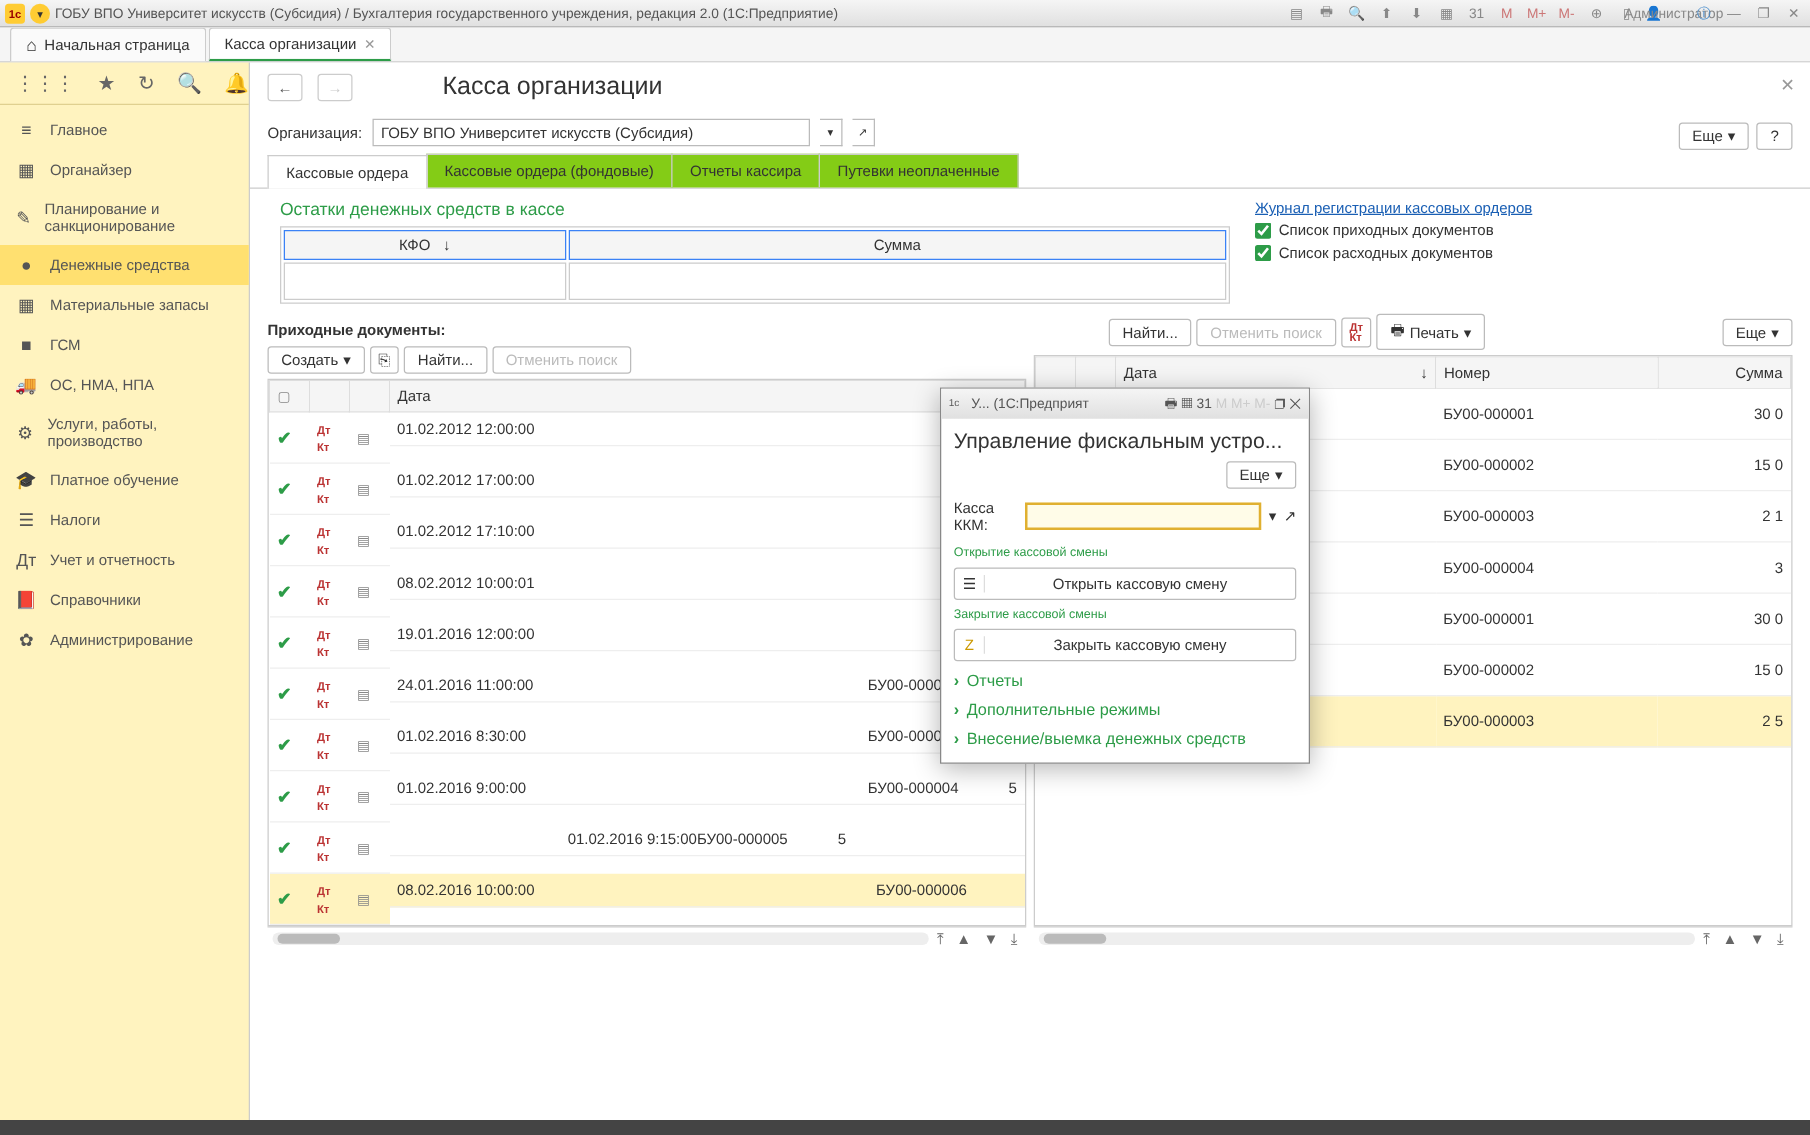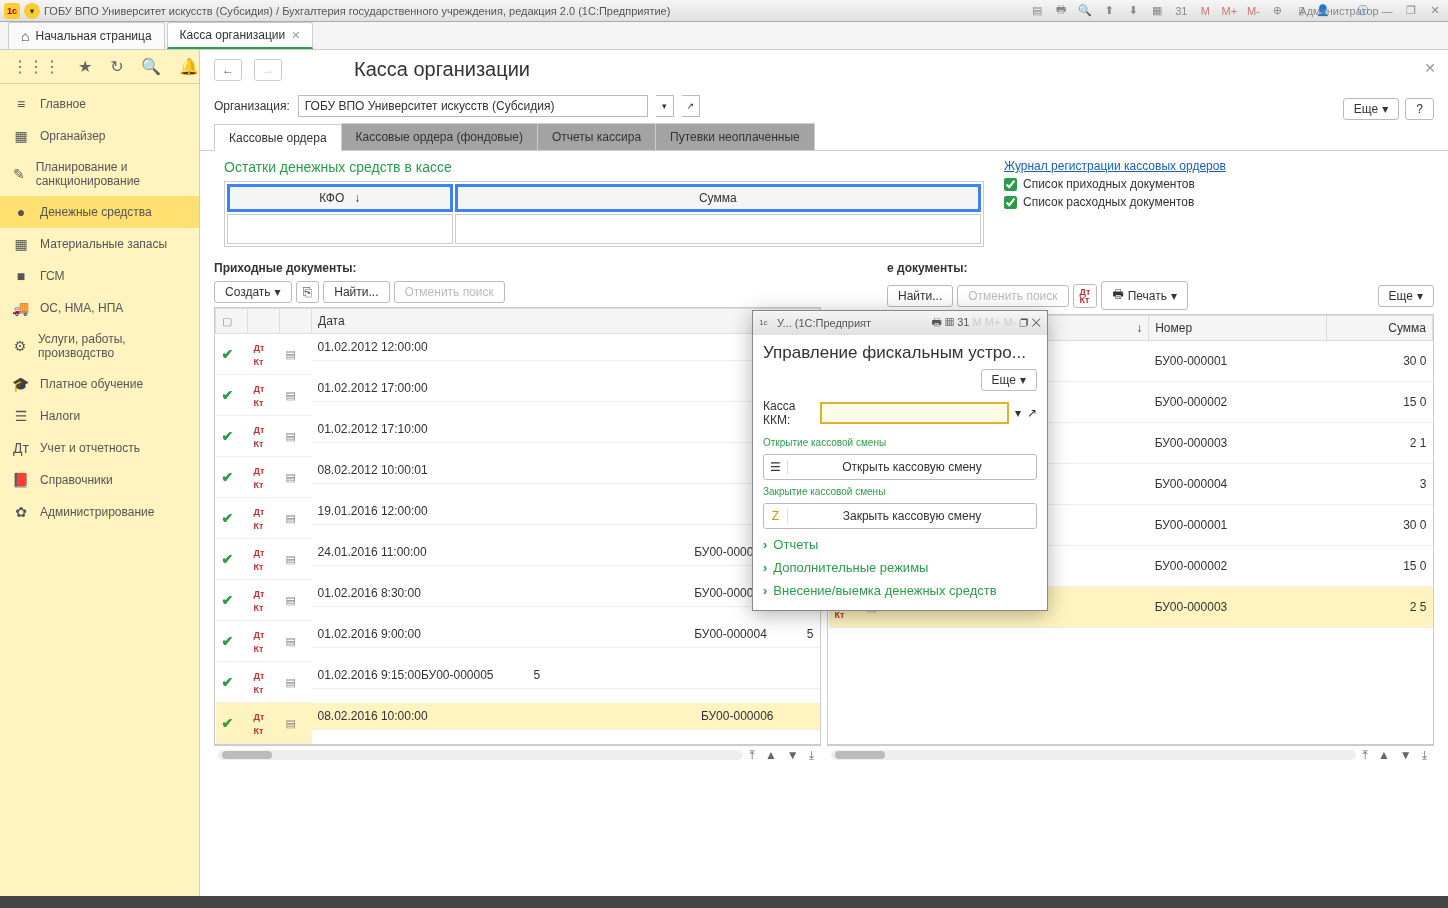--- a/index.html
+++ b/index.html
@@ -30,27 +30,27 @@
 .closex { position:absolute; right:12px; top:10px; color:#999; font-size:14px; cursor:pointer;}
 .orgrow { padding:6px 14px; display:flex; align-items:center; gap:8px;}
 .orgrow label { font-size:12px;}
 .orgrow .orginput { width:350px; height:22px; border:1px solid #bbb; padding:0 6px; display:flex; align-items:center; background:#fff;}
 .orgrow .drop { width:18px; height:22px; border:1px solid #bbb; border-left:none; text-align:center; line-height:20px; font-size:9px; cursor:pointer;}
 .rightbtns { position:absolute; right:14px; top:48px; display:flex; gap:6px;}
 .btn { border:1px solid #bbb; background:#fff; padding:3px 10px; border-radius:3px; cursor:pointer; font-size:12px; display:inline-flex; align-items:center; gap:4px;}
 .btn.icon-only { padding:3px 6px;}
 .btn.disabled { color:#bbb; }
 .tabs2 { padding:0 14px; display:flex; border-bottom:1px solid #ccc;}
-.tabs2 .t2 { padding:6px 14px; border:1px solid #ccc; border-bottom:none; margin-right:-1px; background:#a3a3a3; cursor:pointer;}
+.tabs2 .t2 { padding:6px 14px; border:1px solid #ccc; border-bottom:none; margin-right:-1px; background:#84cc16; cursor:pointer;}
 .tabs2 .t2.active { background:#fff; position:relative; top:1px;}
 .section-body { padding:8px 24px; display:flex; gap:20px;}
 .section-left { flex:1;}
 .green-title { color:#2d9c48; font-size:14px; margin-bottom:6px;}
 .minitable { border:1px solid #ccc; width:100%;}
-.minitable th { background:#f5f5f5; border:3px solid #3b82f6; padding:4px; font-weight:normal; font-size:12px;}
+.minitable th { background:#f5f5f5; border:1px solid #3b82f6; padding:4px; font-weight:normal; font-size:12px;}
 .minitable td { border:1px solid #ccc; padding:4px; height:30px;}
 .section-right { width:420px; padding-top:0px;}
 .link { color:#1a5fb4; text-decoration:underline; cursor:pointer;}
 .checkrow { display:flex; align-items:center; gap:6px; margin:4px 0;}
 .checkrow input { accent-color:#2d9c48;}
 .doc-section { padding:0 14px; display:flex; gap:6px;}
 .doc-col { flex:1; display:flex; flex-direction:column;}
 .doc-header { font-weight:bold; font-size:12px; margin:6px 0;}
 .toolbar { display:flex; gap:4px; margin-bottom:4px; align-items:center;}
 .toolbar .spacer { flex:1;}
@@ -358,21 +358,21 @@
                     <span style="display:flex;gap:40px;">
                       <span>БУ00-000004</span>
                       <span>5</span>
                     </span>
                   </td>
                 </tr>
                 <tr>
                   <td><span class="check">✔</span></td>
                   <td><span class="dtKt">Дт<br>Кт</span></td>
                   <td><span class="docico">▤</span></td>
-                  <td style="display:flex;justify-content:flex-start;">
+                  <td style="display:flex;justify-content:center;">
                     <span>01.02.2016 9:15:00</span>
                     <span style="display:flex;gap:40px;">
                       <span>БУ00-000005</span>
                       <span>5</span>
                     </span>
                   </td>
                 </tr>
                 <tr class="sel">
                   <td><span class="check">✔</span></td>
                   <td><span class="dtKt">Дт<br>Кт</span></td>
@@ -391,21 +391,20 @@
         <div class="bottombar">
           <div class="scrollbar"></div>
           <span>⤒</span>
           <span>▲</span>
           <span>▼</span>
           <span>⤓</span>
         </div>
       </div>
 
       <div class="doc-col">
-        <div class="doc-header" style="text-align:left; padding-left:60px;">е документы:</div>
         <div class="toolbar" style="padding-left:60px;">
           <div class="btn">Найти...</div>
           <div class="btn disabled">Отменить поиск</div>
           <div class="btn icon-only">
               <span class="dtKt">Дт<br>Кт</span>
             </div>
           <div class="btn">🖶 <span>Печать</span> ▾</div>
           <div class="spacer"></div>
           <div class="btn"><span>Еще</span> ▾</div>
         </div>

